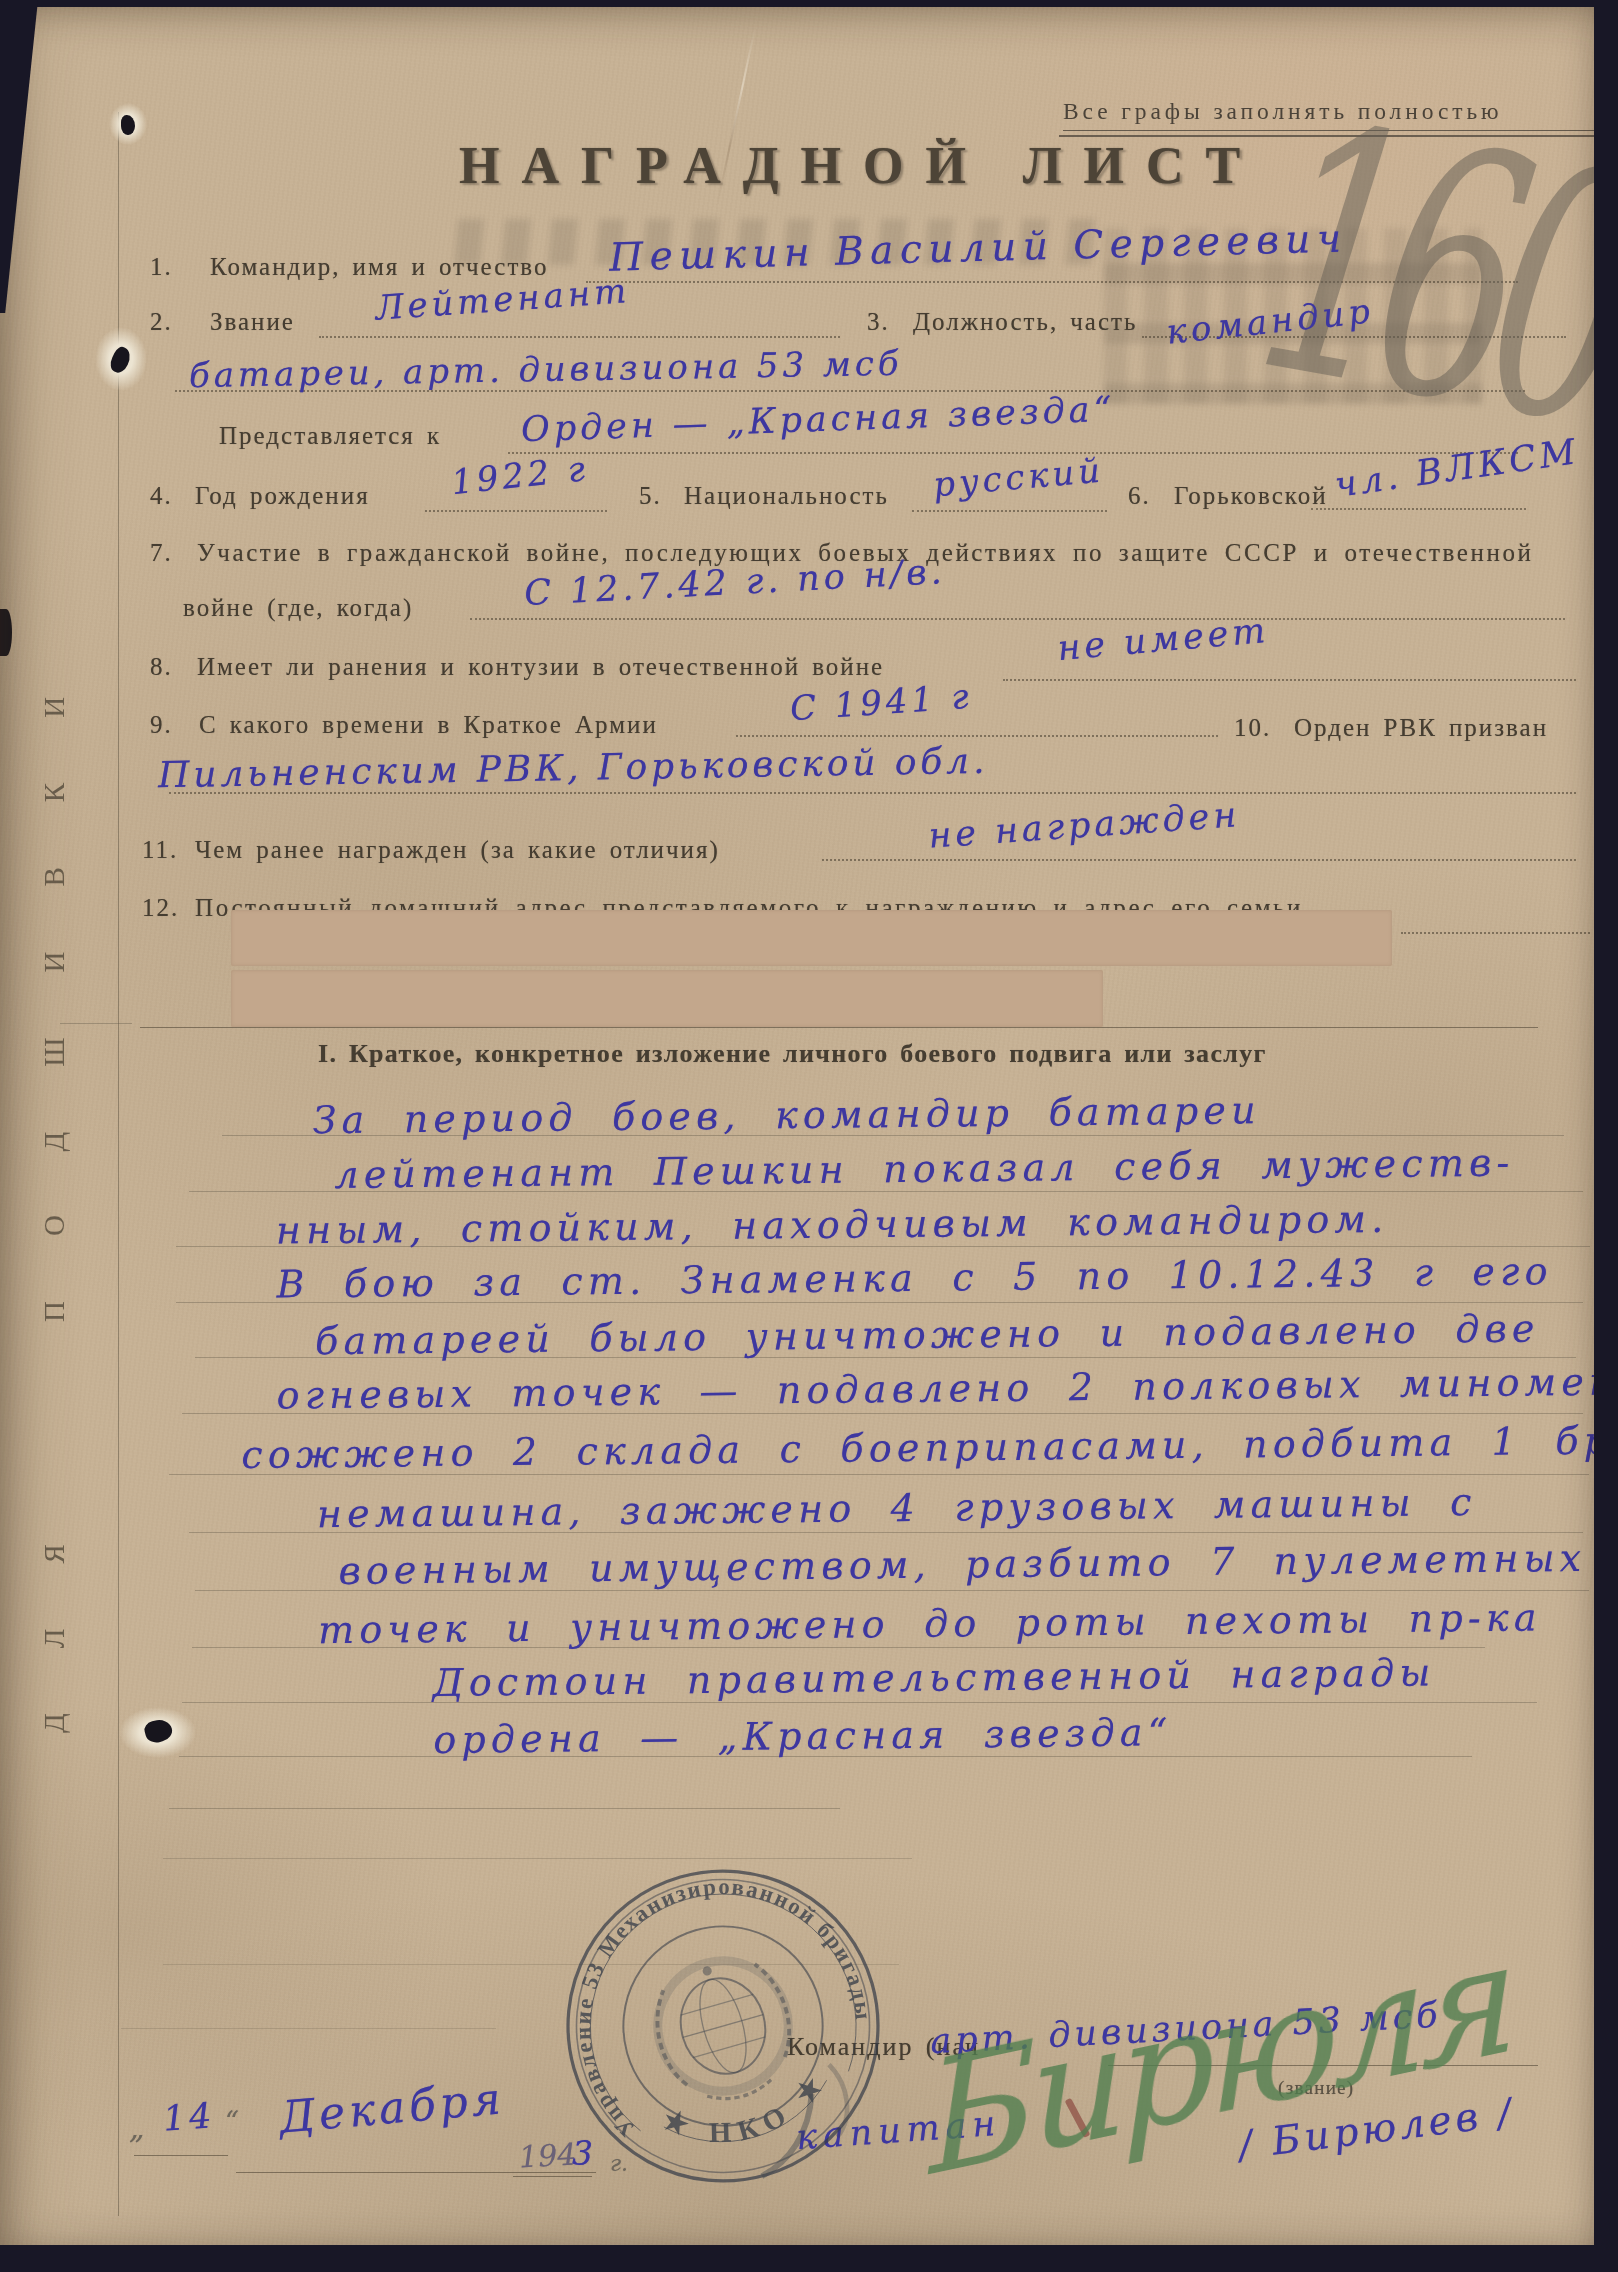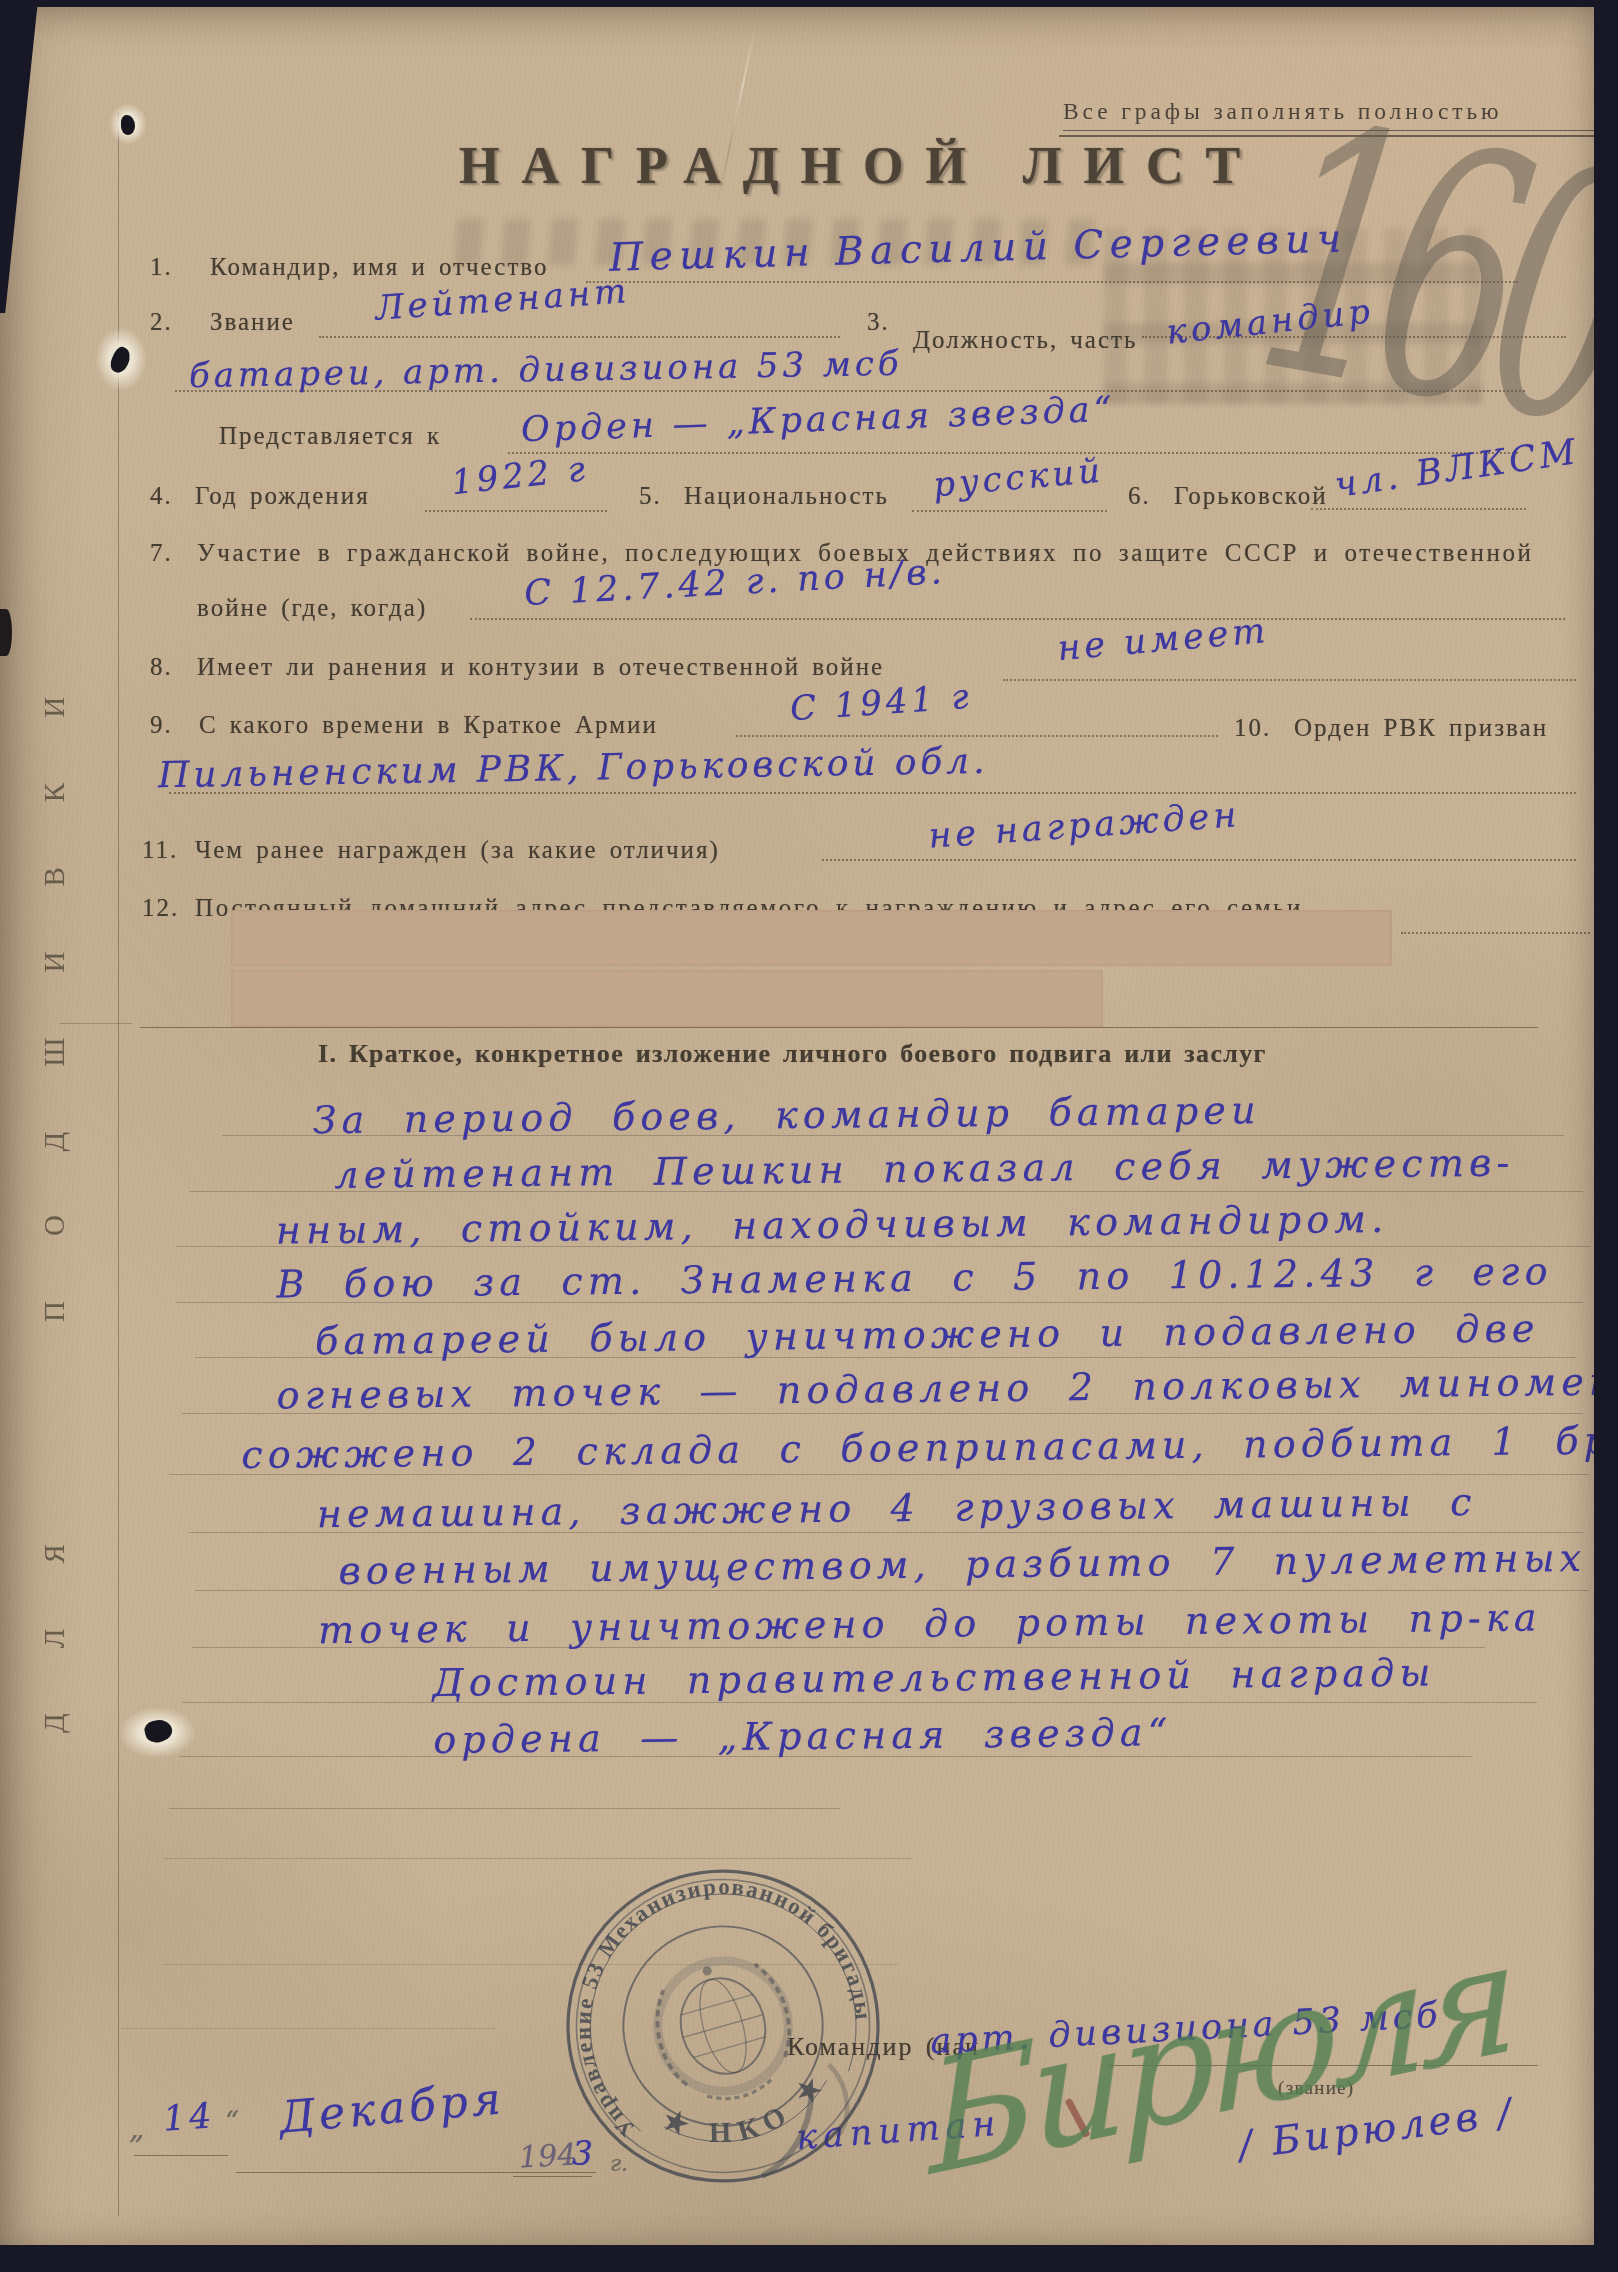--- a/index.html
+++ b/index.html
@@ -86,21 +86,21 @@
 <span class="abs pr" style="left:150px;top:253px">1.</span>
 <span class="abs pr" style="left:210px;top:253px">Командир, имя и отчество</span>
 <span class="abs hw" style="left:609px;top:225px;font-size:39px;letter-spacing:6.5px;transform:rotate(-1.5deg)">Пешкин Василий Сергеевич</span>
 <div class="abs ul" style="left:586px;top:281px;width:932px"></div>
 
 <span class="abs pr" style="left:150px;top:308px">2.</span>
 <span class="abs pr" style="left:210px;top:308px">Звание</span>
 <span class="abs hw" style="left:375px;top:279px;font-size:34px;transform:rotate(-4deg)">Лейтенант</span>
 <div class="abs ul" style="left:319px;top:336px;width:521px"></div>
 <span class="abs pr" style="left:867px;top:308px">3.</span>
-<span class="abs pr" style="left:913px;top:326px">Должность, часть</span>
+<span class="abs pr" style="left:913px;top:308px">Должность, часть</span>
 <span class="abs hw" style="left:1166px;top:301px;font-size:34px;transform:rotate(-6deg)">командир</span>
 <div class="abs ul" style="left:1142px;top:336px;width:424px"></div>
 <span class="abs hw" style="left:189px;top:349px;font-size:34px;transform:rotate(-1deg)">батареи, арт. дивизиона 53 мсб</span>
 <div class="abs ul" style="left:175px;top:390px;width:1350px"></div>
 
 <span class="abs pr" style="left:219px;top:422px">Представляется к</span>
 <span class="abs hw" style="left:521px;top:399px;font-size:35px;transform:rotate(-2deg)">Орден — „Красная звезда“</span>
 <div class="abs ul" style="left:508px;top:452px;width:1010px"></div>
 
 <span class="abs pr" style="left:150px;top:482px">4.</span>
@@ -111,21 +111,21 @@
 <span class="abs pr" style="left:684px;top:482px">Национальность</span>
 <span class="abs hw" style="left:933px;top:457px;font-size:34px;transform:rotate(-5deg)">русский</span>
 <div class="abs ul" style="left:912px;top:510px;width:195px"></div>
 <span class="abs pr" style="left:1128px;top:482px">6.</span>
 <span class="abs pr" style="left:1174px;top:482px">Горьковской</span>
 <span class="abs hw" style="left:1334px;top:448px;font-size:35px;transform:rotate(-8deg)">чл. ВЛКСМ</span>
 <div class="abs ul" style="left:1311px;top:508px;width:215px"></div>
 
 <span class="abs pr" style="left:150px;top:539px">7.</span>
 <span class="abs pr" style="left:197px;top:539px;letter-spacing:2.6px;word-spacing:5.9px">Участие в гражданской войне, последующих боевых действиях по защите СССР и отечественной</span>
-<span class="abs pr" style="left:197px;top:594px">войне (где, когда)</span>
+<span class="abs pr" style="left:183px;top:594px">войне (где, когда)</span>
 <span class="abs hw" style="left:524px;top:562px;font-size:35px;transform:rotate(-3deg)">С 12.7.42 г. по н/в.</span>
 <div class="abs ul" style="left:470px;top:618px;width:1095px"></div>
 
 <span class="abs pr" style="left:150px;top:653px">8.</span>
 <span class="abs pr" style="left:197px;top:653px">Имеет ли ранения и контузии в отечественной войне</span>
 <span class="abs hw" style="left:1057px;top:619px;font-size:35px;transform:rotate(-5deg)">не имеет</span>
 <div class="abs ul" style="left:1003px;top:679px;width:573px"></div>
 
 <span class="abs pr" style="left:150px;top:711px">9.</span>
 <span class="abs pr" style="left:199px;top:711px">С какого времени в Краткое Армии</span>

